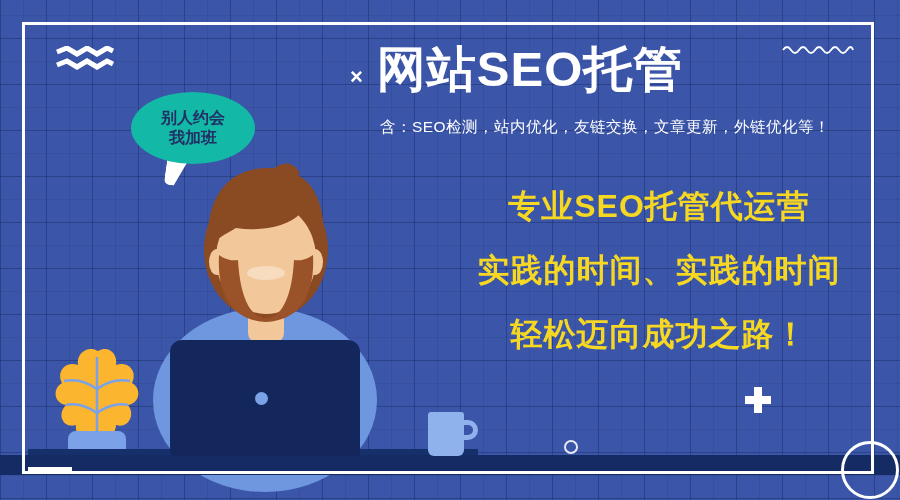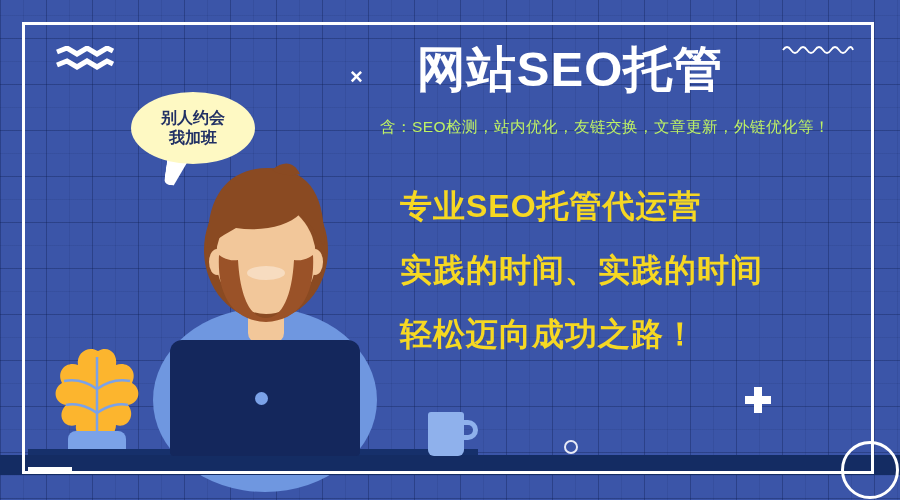--- a/index.html
+++ b/index.html
@@ -111,58 +111,58 @@
     line-height: 1;
     padding-top: 14px;
   }
   .title-main {
     color: #ffffff;
     font-size: 49px;
     font-weight: bold;
     letter-spacing: 1px;
     line-height: 1.05;
     white-space: nowrap;
-    margin-left: 40px;
   }
   .subtitle {
     position: absolute;
     left: 340px;
     top: 117px;
     width: 530px;
     text-align: center;
-    color: #bef264;
+    color: #ffffff;
     font-size: 15.5px;
     letter-spacing: 0.5px;
     white-space: nowrap;
   }
   
   .slogans {
     position: absolute;
-    left: 400px;
+    left: 424px;
     top: 190px;
     width: 470px;
+    text-align: center;
   }
   .slogan {
     color: #f6d822;
     font-size: 32px;
     font-weight: bold;
     line-height: 1;
     margin-bottom: 32px;
     letter-spacing: 1px;
     white-space: nowrap;
   }
   .slogan:last-child { margin-bottom: 8px; }
   
   .bubble {
     position: absolute;
     left: 131px;
     top: 92px;
     width: 124px;
     height: 72px;
-    background: #fef9c3;
+    background: #14b8a6;
     border-radius: 50%;
     display: flex;
     flex-direction: column;
     align-items: center;
     justify-content: center;
     text-align: center;
     color: #213064;
     font-size: 16px;
     font-weight: bold;
     line-height: 1.22;

